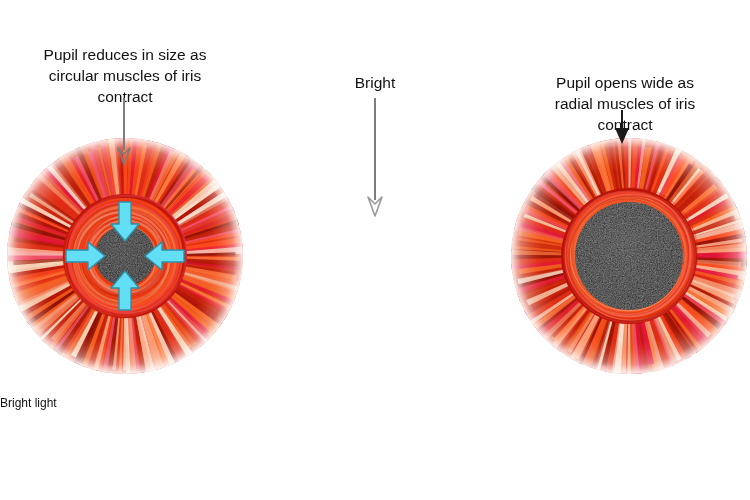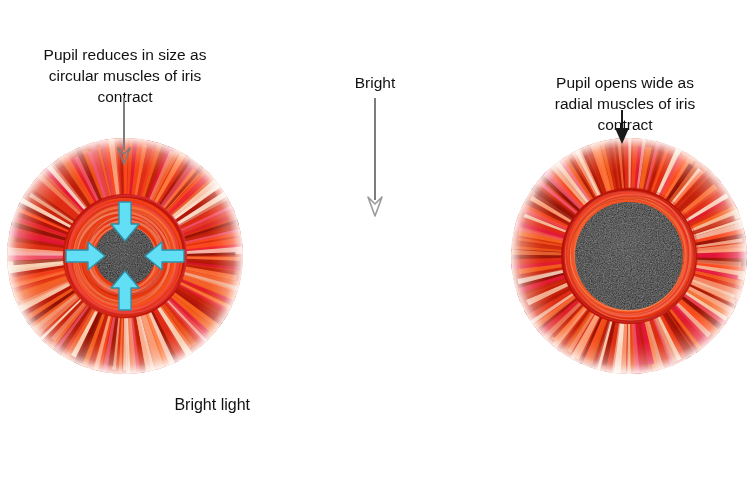--- a/index.html
+++ b/index.html
@@ -25,22 +25,22 @@
     line-height:21px;
     color:#111;
     white-space:pre-line;
   }
   #caption-top-0{top:44px;padding:0 14px;}
   #caption-top-1{top:72px;padding:0 14px;}
   #caption-top-2{top:44px;padding:0 14px;margin-top:28px;}
 
   .caption-bottom{
     position:absolute;left:0;right:0;
-    text-align:right;
-    font-size:16px;
+    text-align:left;
+    font-size:12px;
     color:#111;
     top:396px;
   }
 
   .eye-wrap{position:absolute;}
   #eye-wrap-0{left:4px;top:140px;width:242px;height:232px;}
   #eye-wrap-1{left:258px;top:140px;width:242px;height:232px;}
 
   svg{display:block;overflow:visible;}
 </style>

